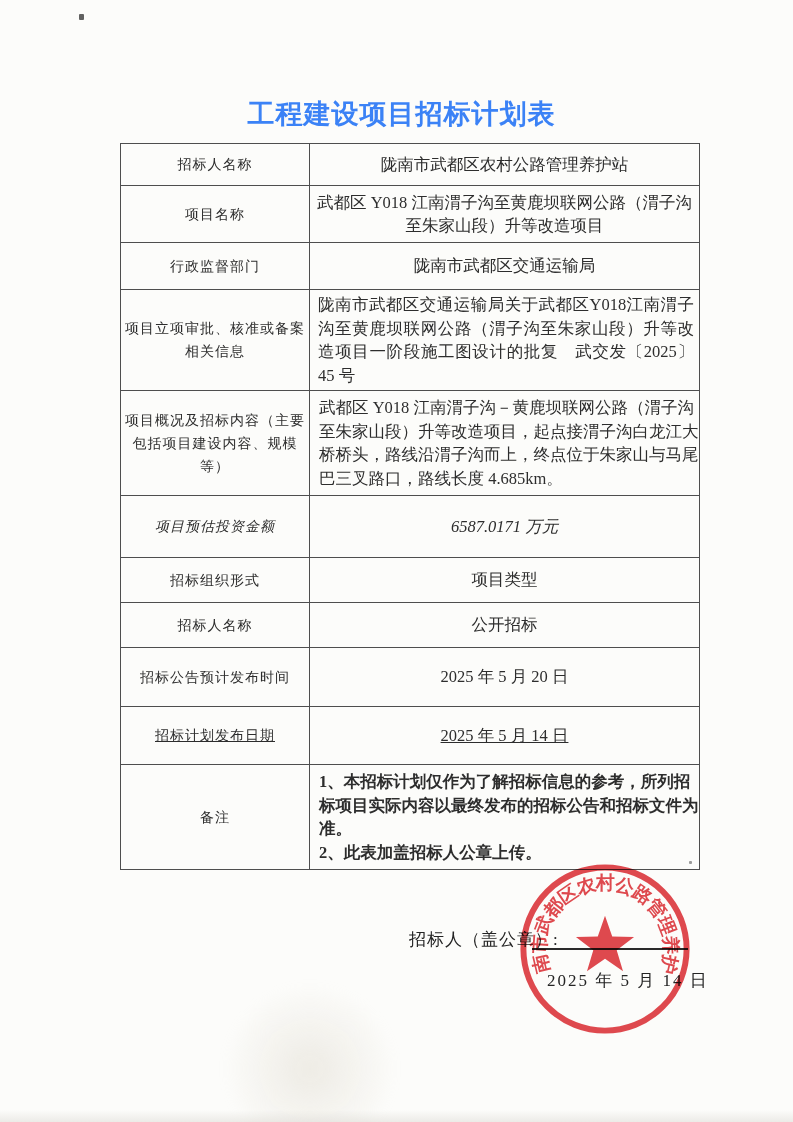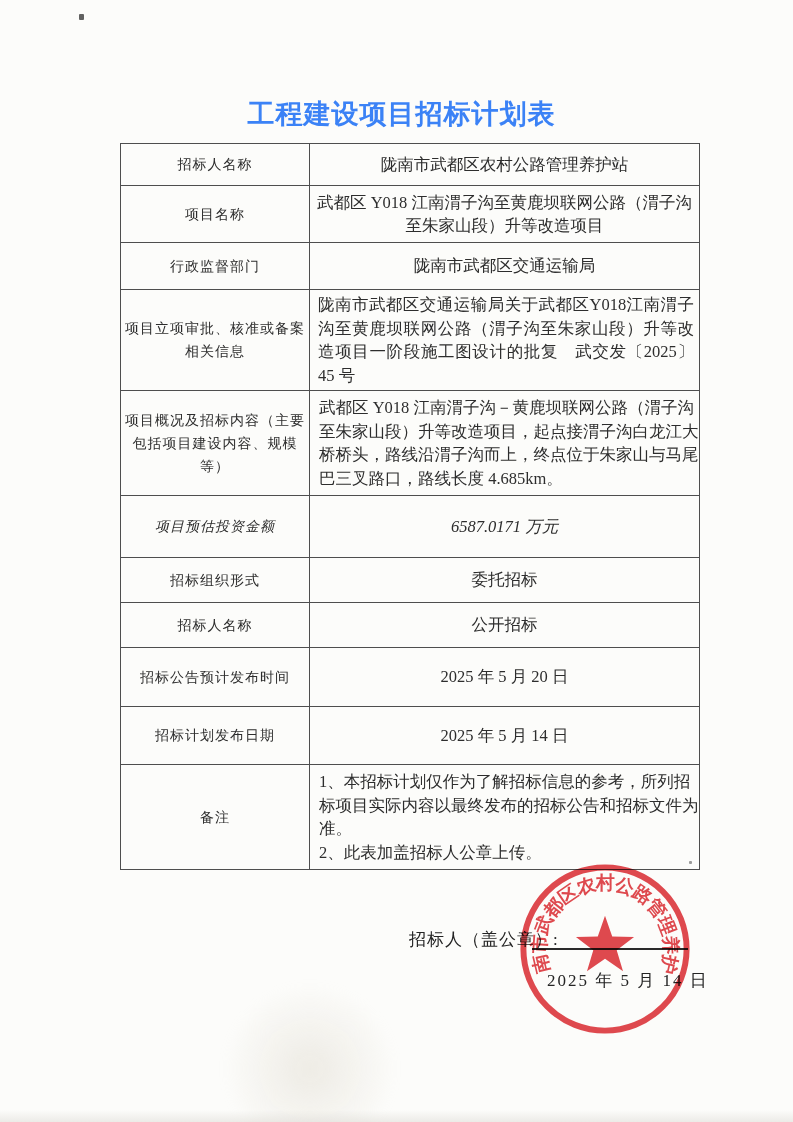--- a/index.html
+++ b/index.html
@@ -80,33 +80,33 @@
     line-height: 23px;
   }
   td.cell-value {
     width: 379px;
     text-align: center;
     padding: 0 5px;
     line-height: 23.5px;
   }
   td.cell-value.left   { text-align: left;   padding: 5px 0 5px 9px; }
   td.cell-value.justify{ text-align: justify;padding: 3px 5px 3px 8px; }
-  td.cell-value.prelines { white-space: pre-line; vertical-align: top; }
+  td.cell-value.prelines { white-space: pre-line; vertical-align: top; font-weight: bold; }
 
   tr.rh0  { height: 42px; }
   tr.rh1  { height: 57px; }
   tr.rh2  { height: 47px; }
   tr.rh3  { height: 73px; }
   tr.rh4  { height: 104px; }
   tr.rh5  { height: 50px; }
   tr.rh6  { height: 62px; font-style: italic; }
   tr.rh7  { height: 45px; }
   tr.rh8  { height: 45px; }
   tr.rh9  { height: 59px; }
-  tr.rh10 { height: 58px; }
+  tr.rh10 { height: 58px; text-decoration: underline; }
   tr.rh11 { height: 100px; }
 
   .sig-label {
     position: absolute;
     left: 409px;
     top: 928px;
     font-size: 17px;
     letter-spacing: 1px;
     color: #242424;
   }
@@ -178,21 +178,21 @@
       <tr class="rh4">
         <td class="cell-label">项目概况及招标内容（主要包括项目建设内容、规模等）</td>
         <td class="cell-value left">武都区 Y018 江南渭子沟－黄鹿坝联网公路（渭子沟至朱家山段）升等改造项目，起点接渭子沟白龙江大桥桥头，路线沿渭子沟而上，终点位于朱家山与马尾巴三叉路口，路线长度 4.685km。</td>
       </tr>
       <tr class="rh6">
         <td class="cell-label">项目预估投资金额</td>
         <td class="cell-value">6587.0171 万元</td>
       </tr>
       <tr class="rh7">
         <td class="cell-label">招标组织形式</td>
-        <td class="cell-value">委托招标</td>
+        <td class="cell-value">项目类型</td>
       </tr>
       <tr class="rh8">
         <td class="cell-label">招标人名称</td>
         <td class="cell-value">公开招标</td>
       </tr>
       <tr class="rh9">
         <td class="cell-label">招标公告预计发布时间</td>
         <td class="cell-value">2025 年 5 月 20 日</td>
       </tr>
       <tr class="rh10">

